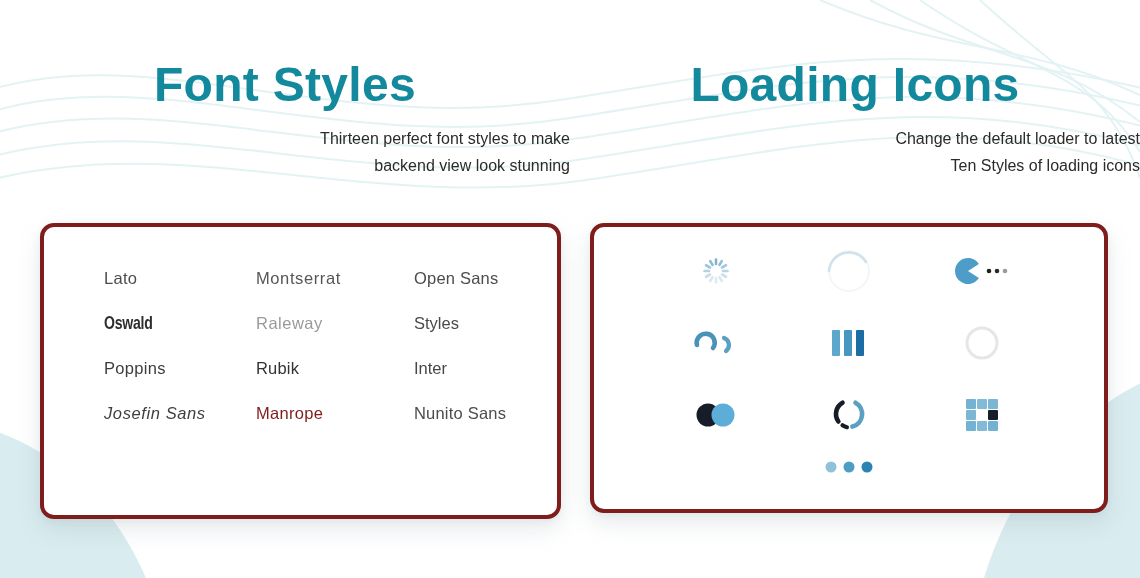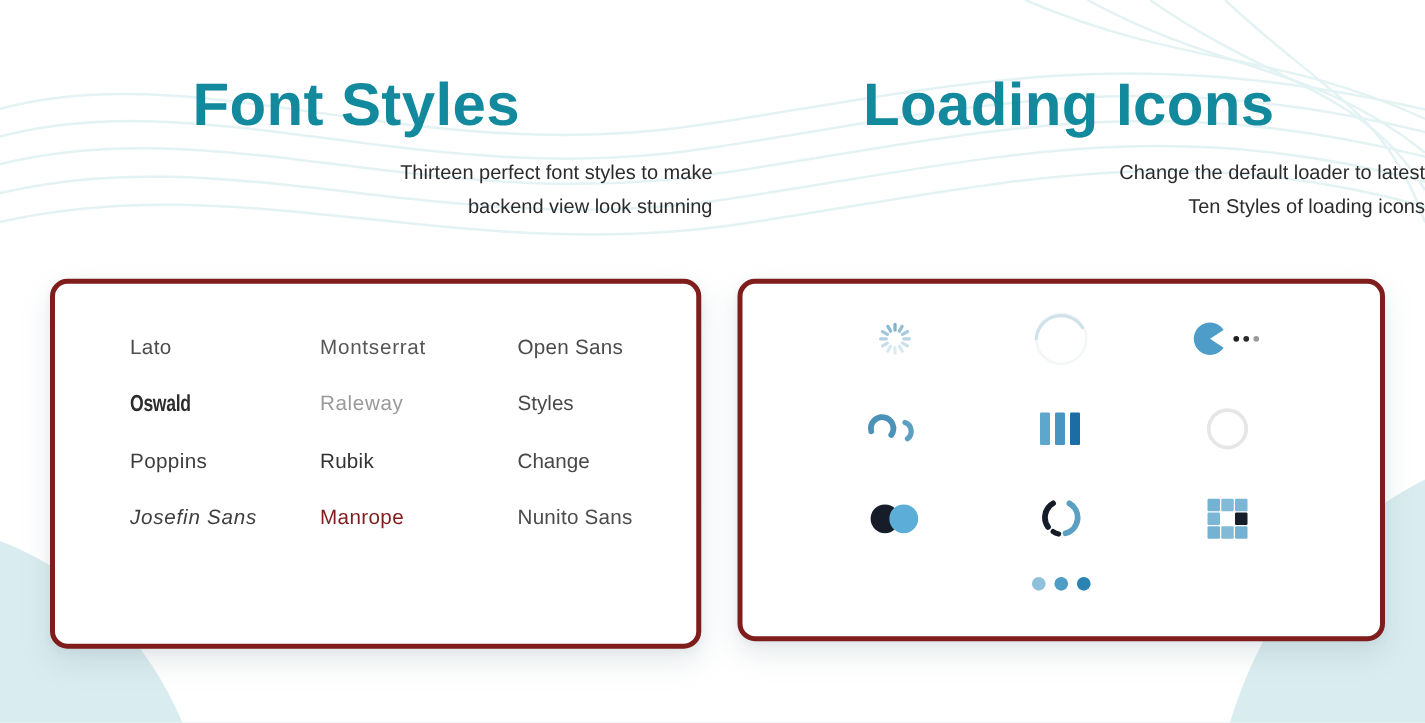--- a/index.html
+++ b/index.html
@@ -87,21 +87,21 @@
 <div class="card font-card">
   <div class="font-grid">
     <div class="f-lato">Lato</div>
     <div class="f-montserrat">Montserrat</div>
     <div class="f-opensans">Open Sans</div>
     <div class="f-oswald"><span>Oswald</span></div>
     <div class="f-raleway">Raleway</div>
     <div class="f-roboto">Styles</div>
     <div class="f-poppins">Poppins</div>
     <div class="f-rubik">Rubik</div>
-    <div class="f-inter">Change</div>
+    <div class="f-inter">Inter</div>
     <div class="f-josefin">Josefin Sans</div>
     <div class="f-manrope">Manrope</div>
     <div class="f-nunito">Nunito Sans</div>
   </div>
 </div>
 
 <div class="card load-card">
   <div class="load-grid">
 
     <div class="cell" aria-label="dash-spinner">

